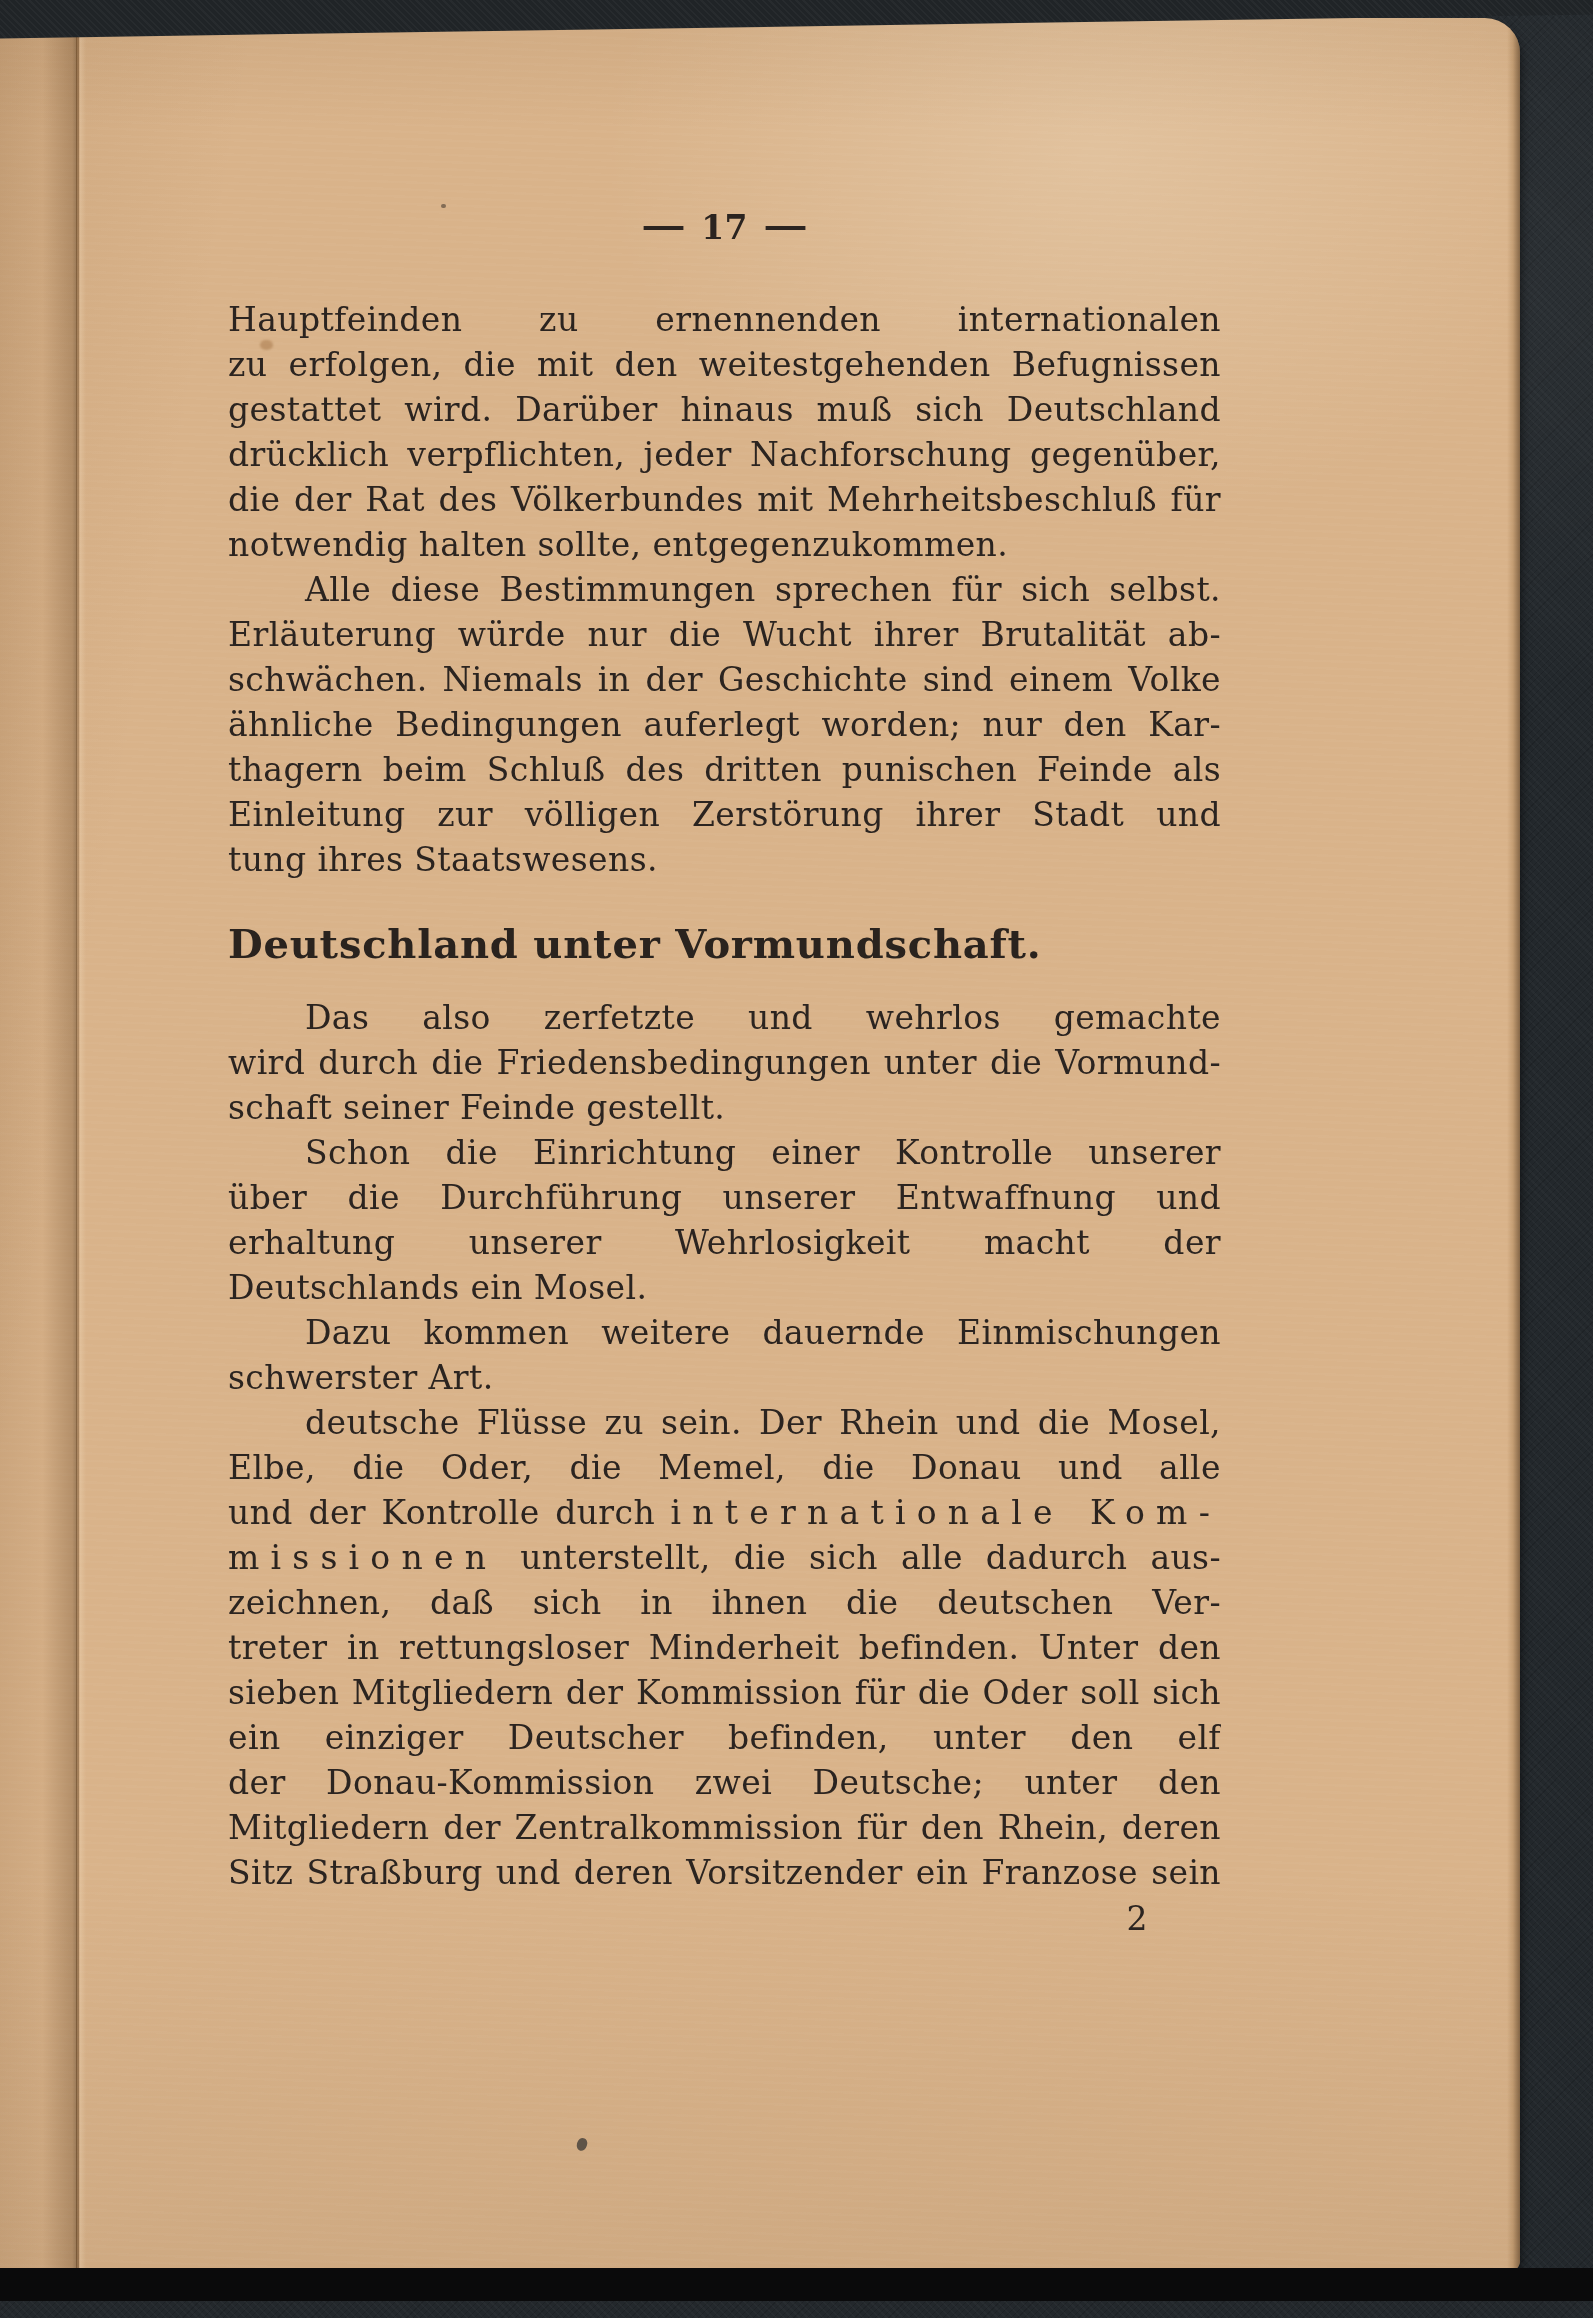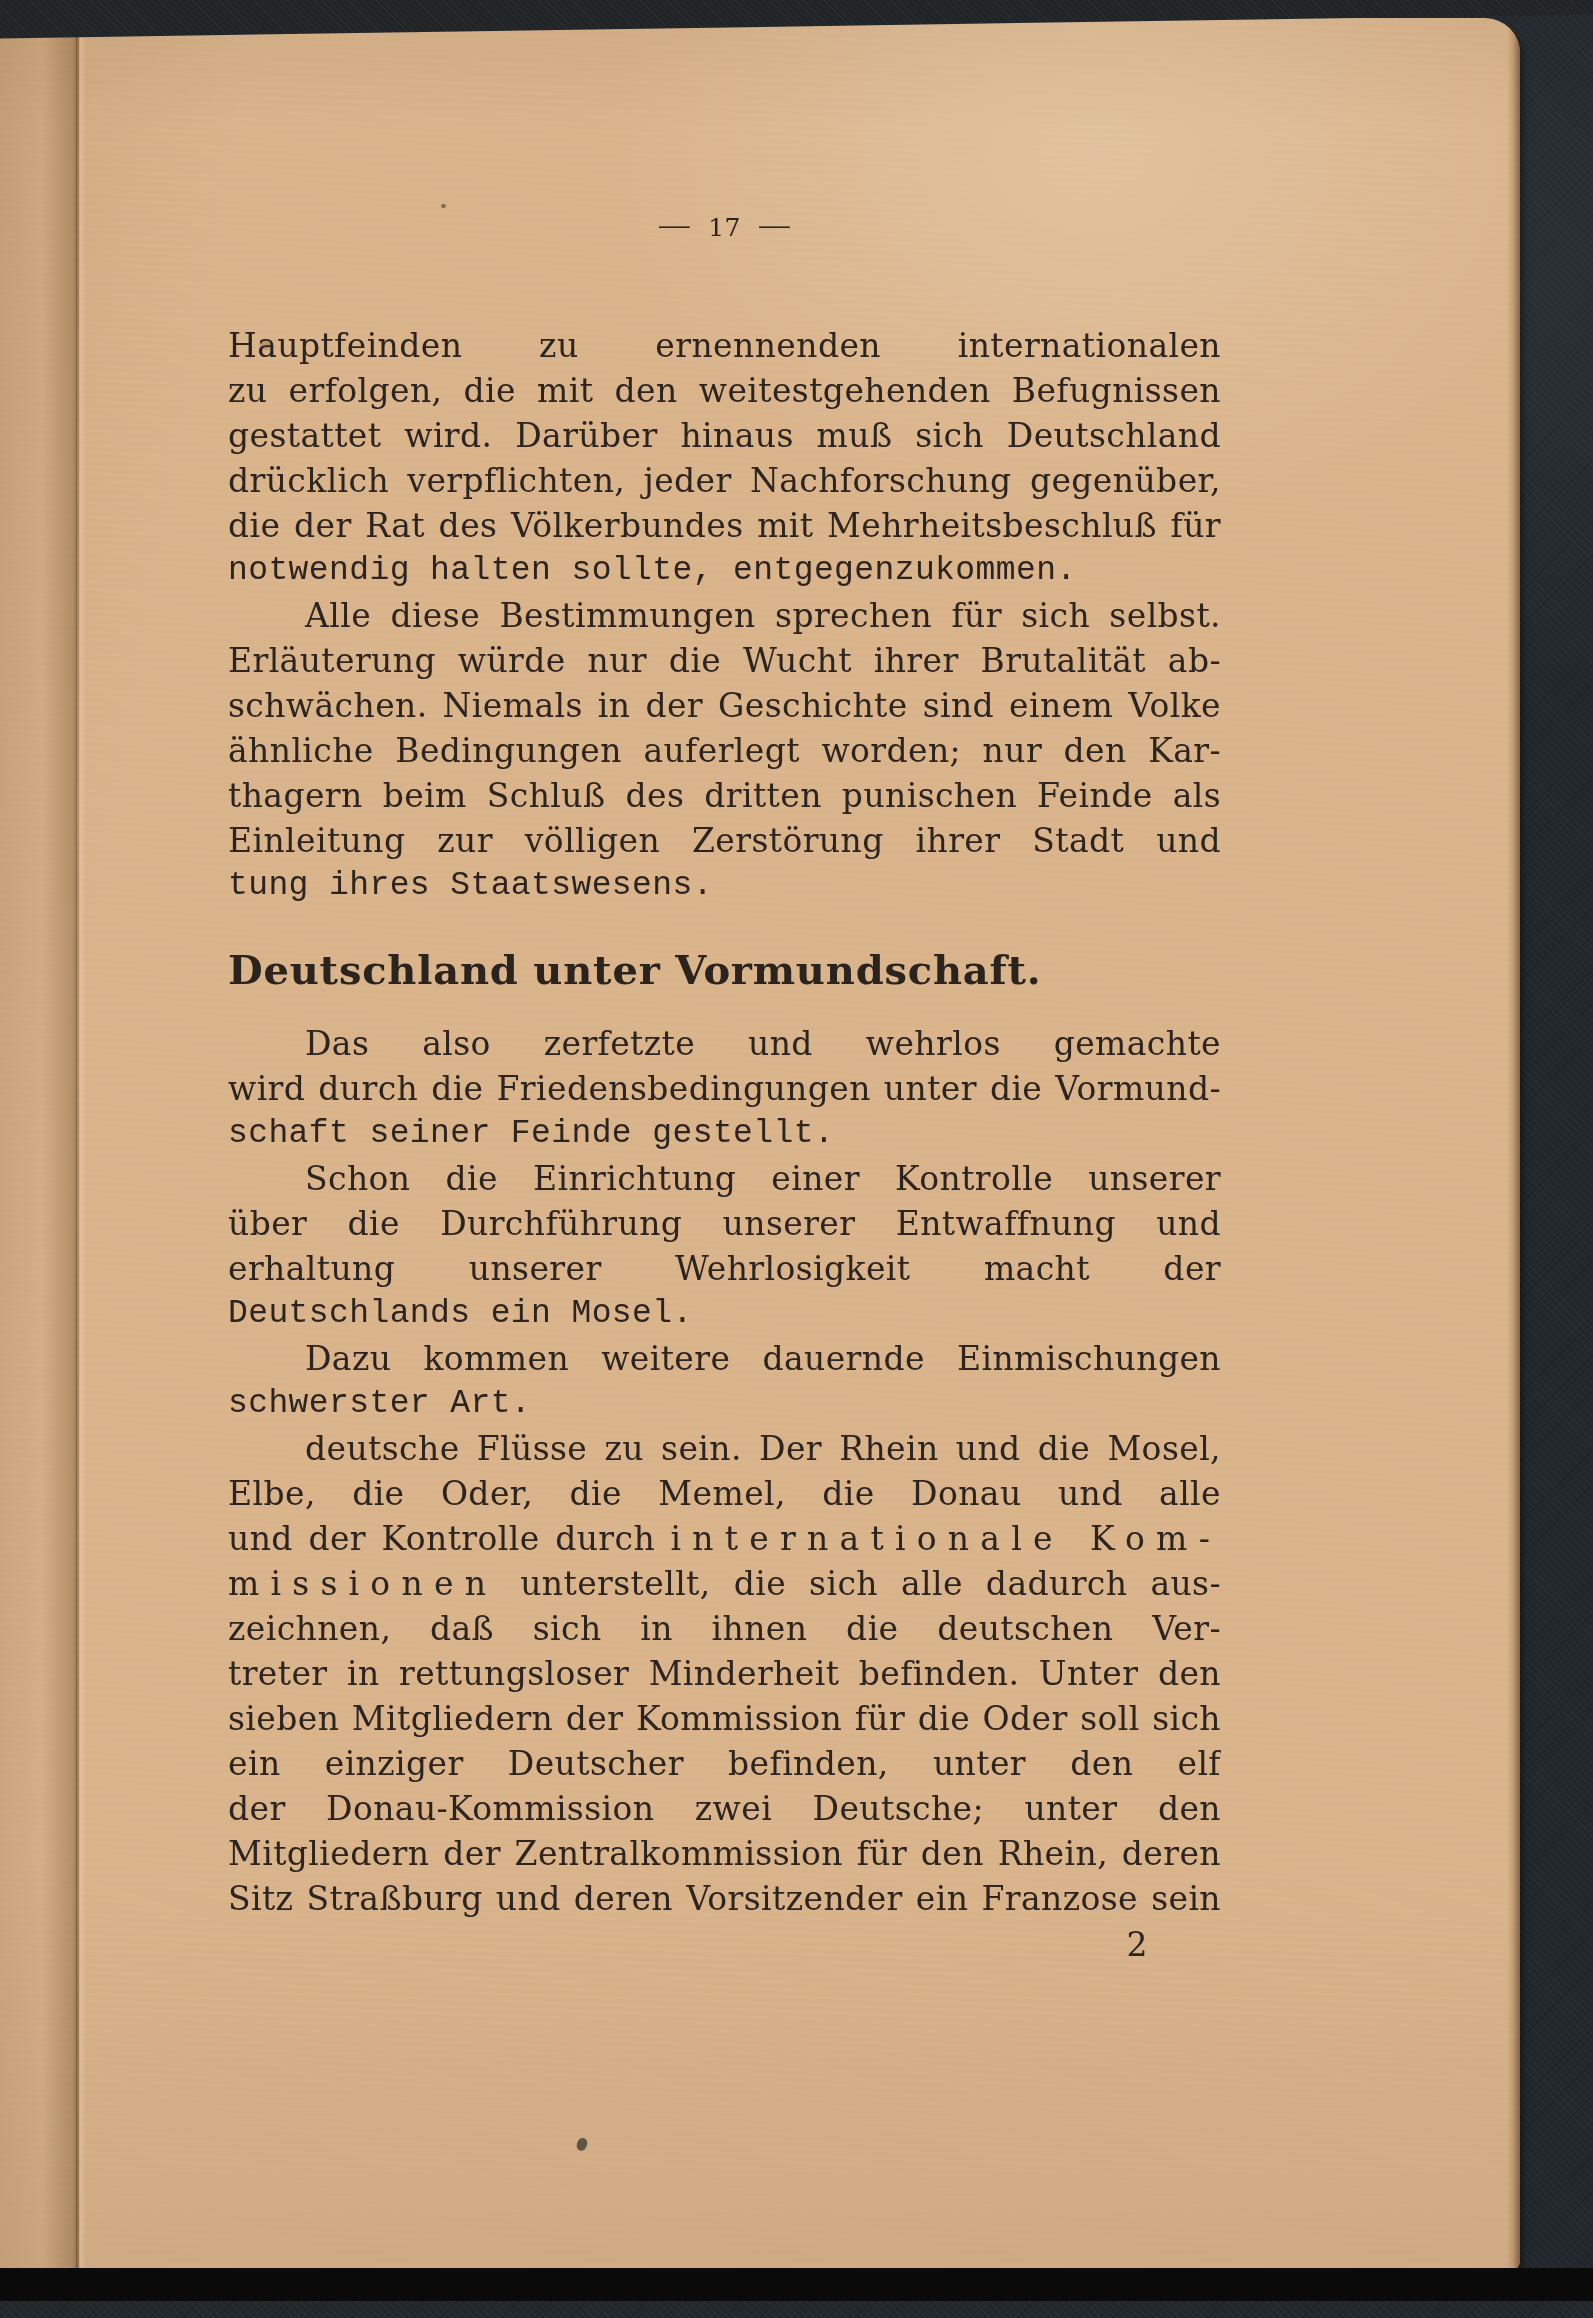--- a/index.html
+++ b/index.html
@@ -87,34 +87,34 @@
     background: rgba(60,50,40,0.55);
   }
 
   
   .text-block {
     position: absolute; left: 228px; top: 191px; width: 993px;
     color: #2b2420;
     font-size: 33px; line-height: 45px; letter-spacing: 0.4px;
   }
   .pagenum {
-    text-align: center; margin-bottom: 77px;
-    font-size: 25px; line-height: 37px;
+    text-align: center; margin-bottom: 51px;
+    font-size: 33px; line-height: 37px; font-weight: bold;
   }
   .pagenum .dash {
     display: inline-block; transform: scaleX(1.35);
     margin: 0 21px; position: relative; top: -1.6px;
   }
   .para { margin: 0; }
   .para.indent .line:first-child { text-indent: 77px; }
   .line {
     height: 45px; overflow: hidden;
     text-align: justify; text-align-last: justify;
   }
-  .line.last { text-align-last: left; font-family: Liberation Mono, monospace; }
+  .line.last { text-align-last: left; }
   .sperr { letter-spacing: 0.34em; }
   .heading {
     font-size: 40px; line-height: 49px; font-weight: bold;
     letter-spacing: 0.8px; margin: 37px 0 27px 0; color: #2a231e;
   }
   .sig-line {
     text-align: right; padding-right: 73px; margin-top: 4.8px;
     font-size: 33px; line-height: 40px;
   }
 </style>

